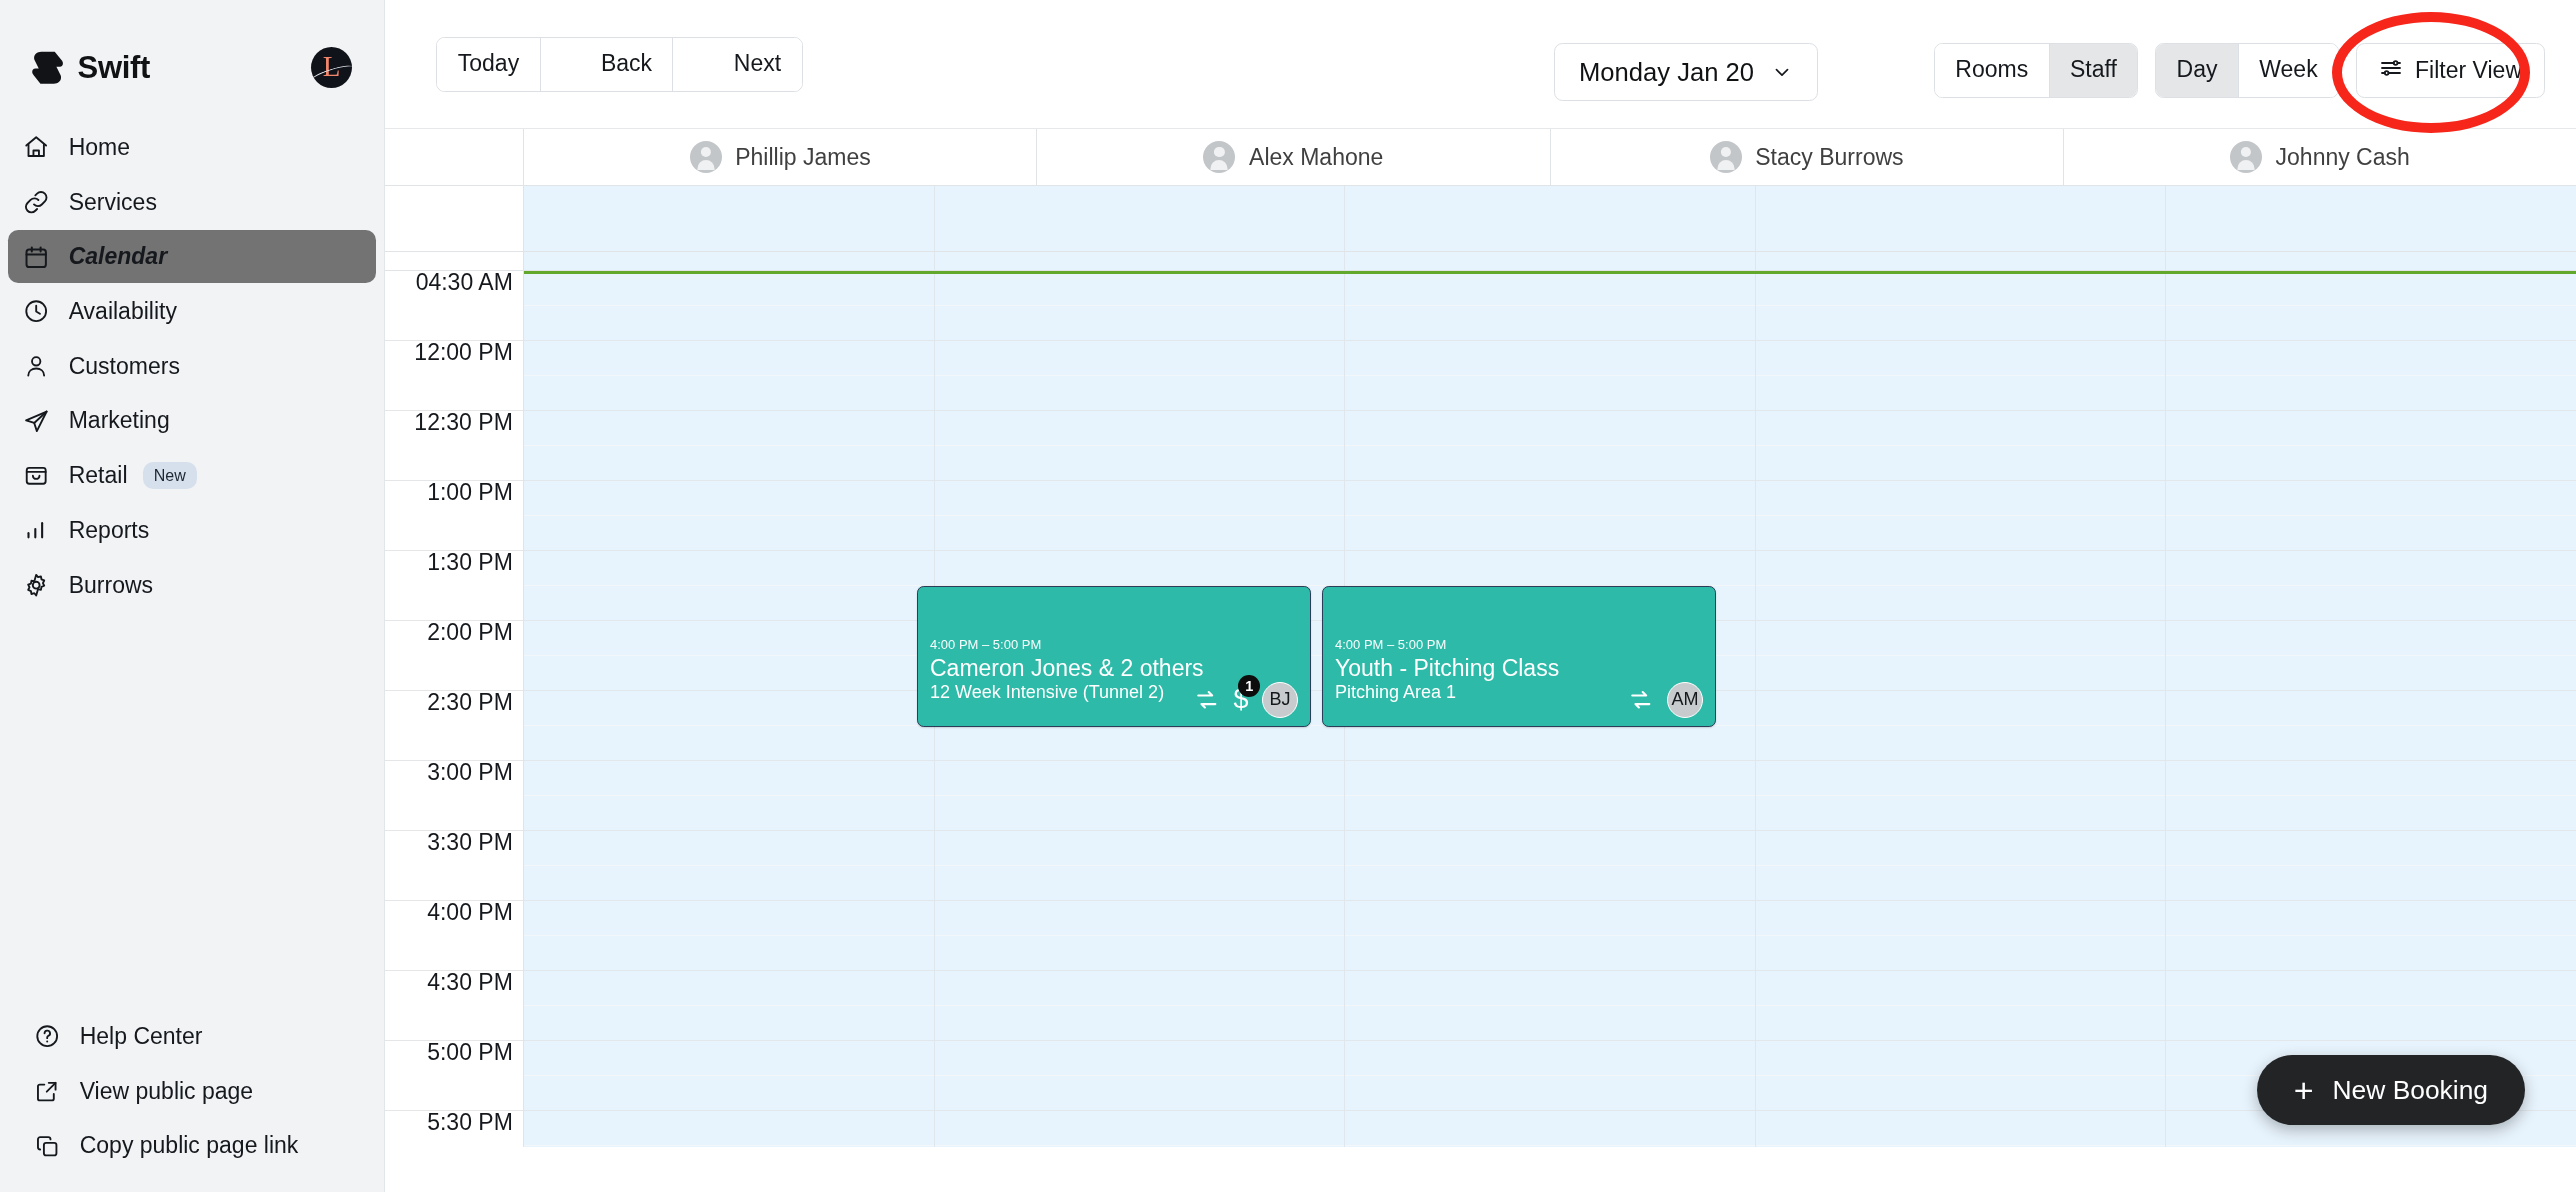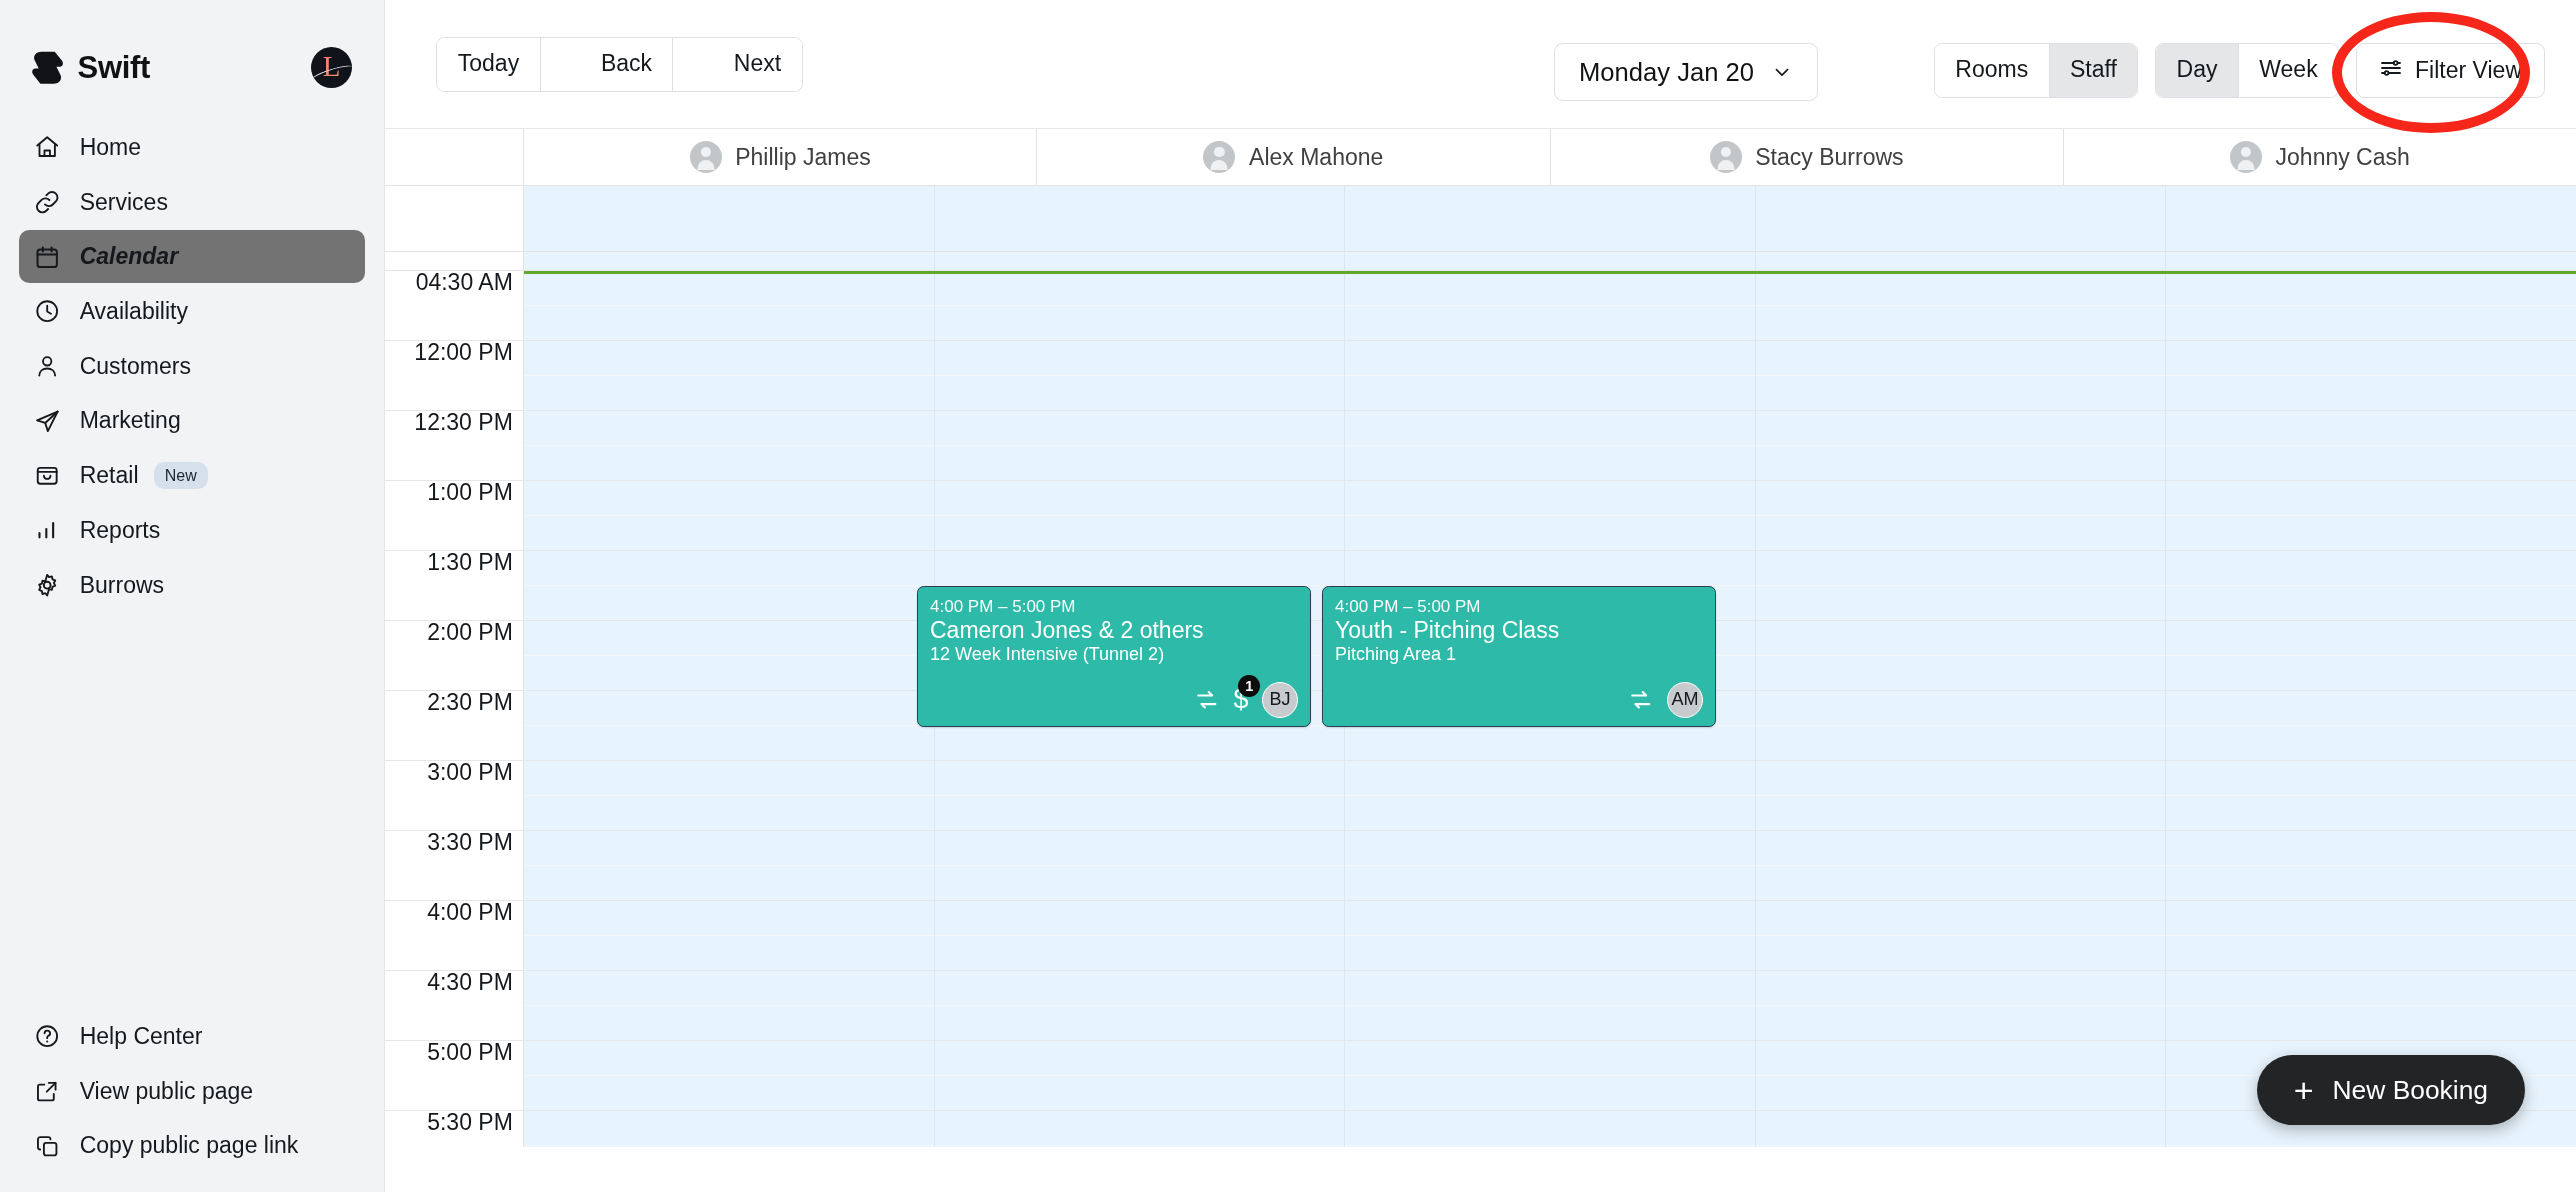--- a/index.html
+++ b/index.html
@@ -41,21 +41,21 @@
     color: #f2866b; font-size: 29px; line-height: 1;
     transform: translateY(-0.9px);
   }
   .user-avatar .swish {
     position: absolute; left: -3.4px; top: 22px; width: 48px; height: 12px;
     border-top: 1.7px solid #dfe3ea;
     border-radius: 50%;
     transform: rotate(-18deg);
   }
 
-  .nav { margin-top: 27px; padding: 0 19px; }
+  .nav { margin-top: 27px; padding: 0 8px; }
   .nav-item {
     display: flex; align-items: center;
     height: 53px; padding: 0 15.3px;
     border-radius: 10.2px;
     color: #15181c; font-size: 23px;
     cursor: pointer;
     margin-bottom: 1.7px;
   }
   .nav-item.active { background: #737373; font-weight: 700; font-style: italic; }
   .nav-ico {
@@ -205,21 +205,21 @@
     border-radius: 6.8px;
     background: #2ebaa8;
     border: 1.7px solid #2b3d58;
     color: #fff;
     padding: 8.5px 12px 0 12px;
     overflow: hidden;
     cursor: pointer;
     z-index: 20;
     box-shadow: 0 0.9px 1.7px rgba(0,0,0,.15);
   }
-  .ev-time { font-size: 17px; line-height: 21px; opacity: .97; }
+  .ev-time { font-size: 13px; line-height: 21px; opacity: .97; margin-top: 38px; }
   .ev-title { font-size: 23px; line-height: 26.4px; font-weight: 400; white-space: nowrap; }
   .ev-sub { font-size: 18px; line-height: 22px; }
   .ev-foot {
     position: absolute; right: 12px; bottom: 8.5px;
     display: flex; align-items: center; gap: 13.6px;
   }
   .ico-repeat svg { width: 25.6px; height: 25.6px; display:block; }
   .money-wrap { position: relative; display:flex; align-items:center; }
   .money { font-size: 27px; line-height: 27px; font-weight: 400; }
   .money-badge {

